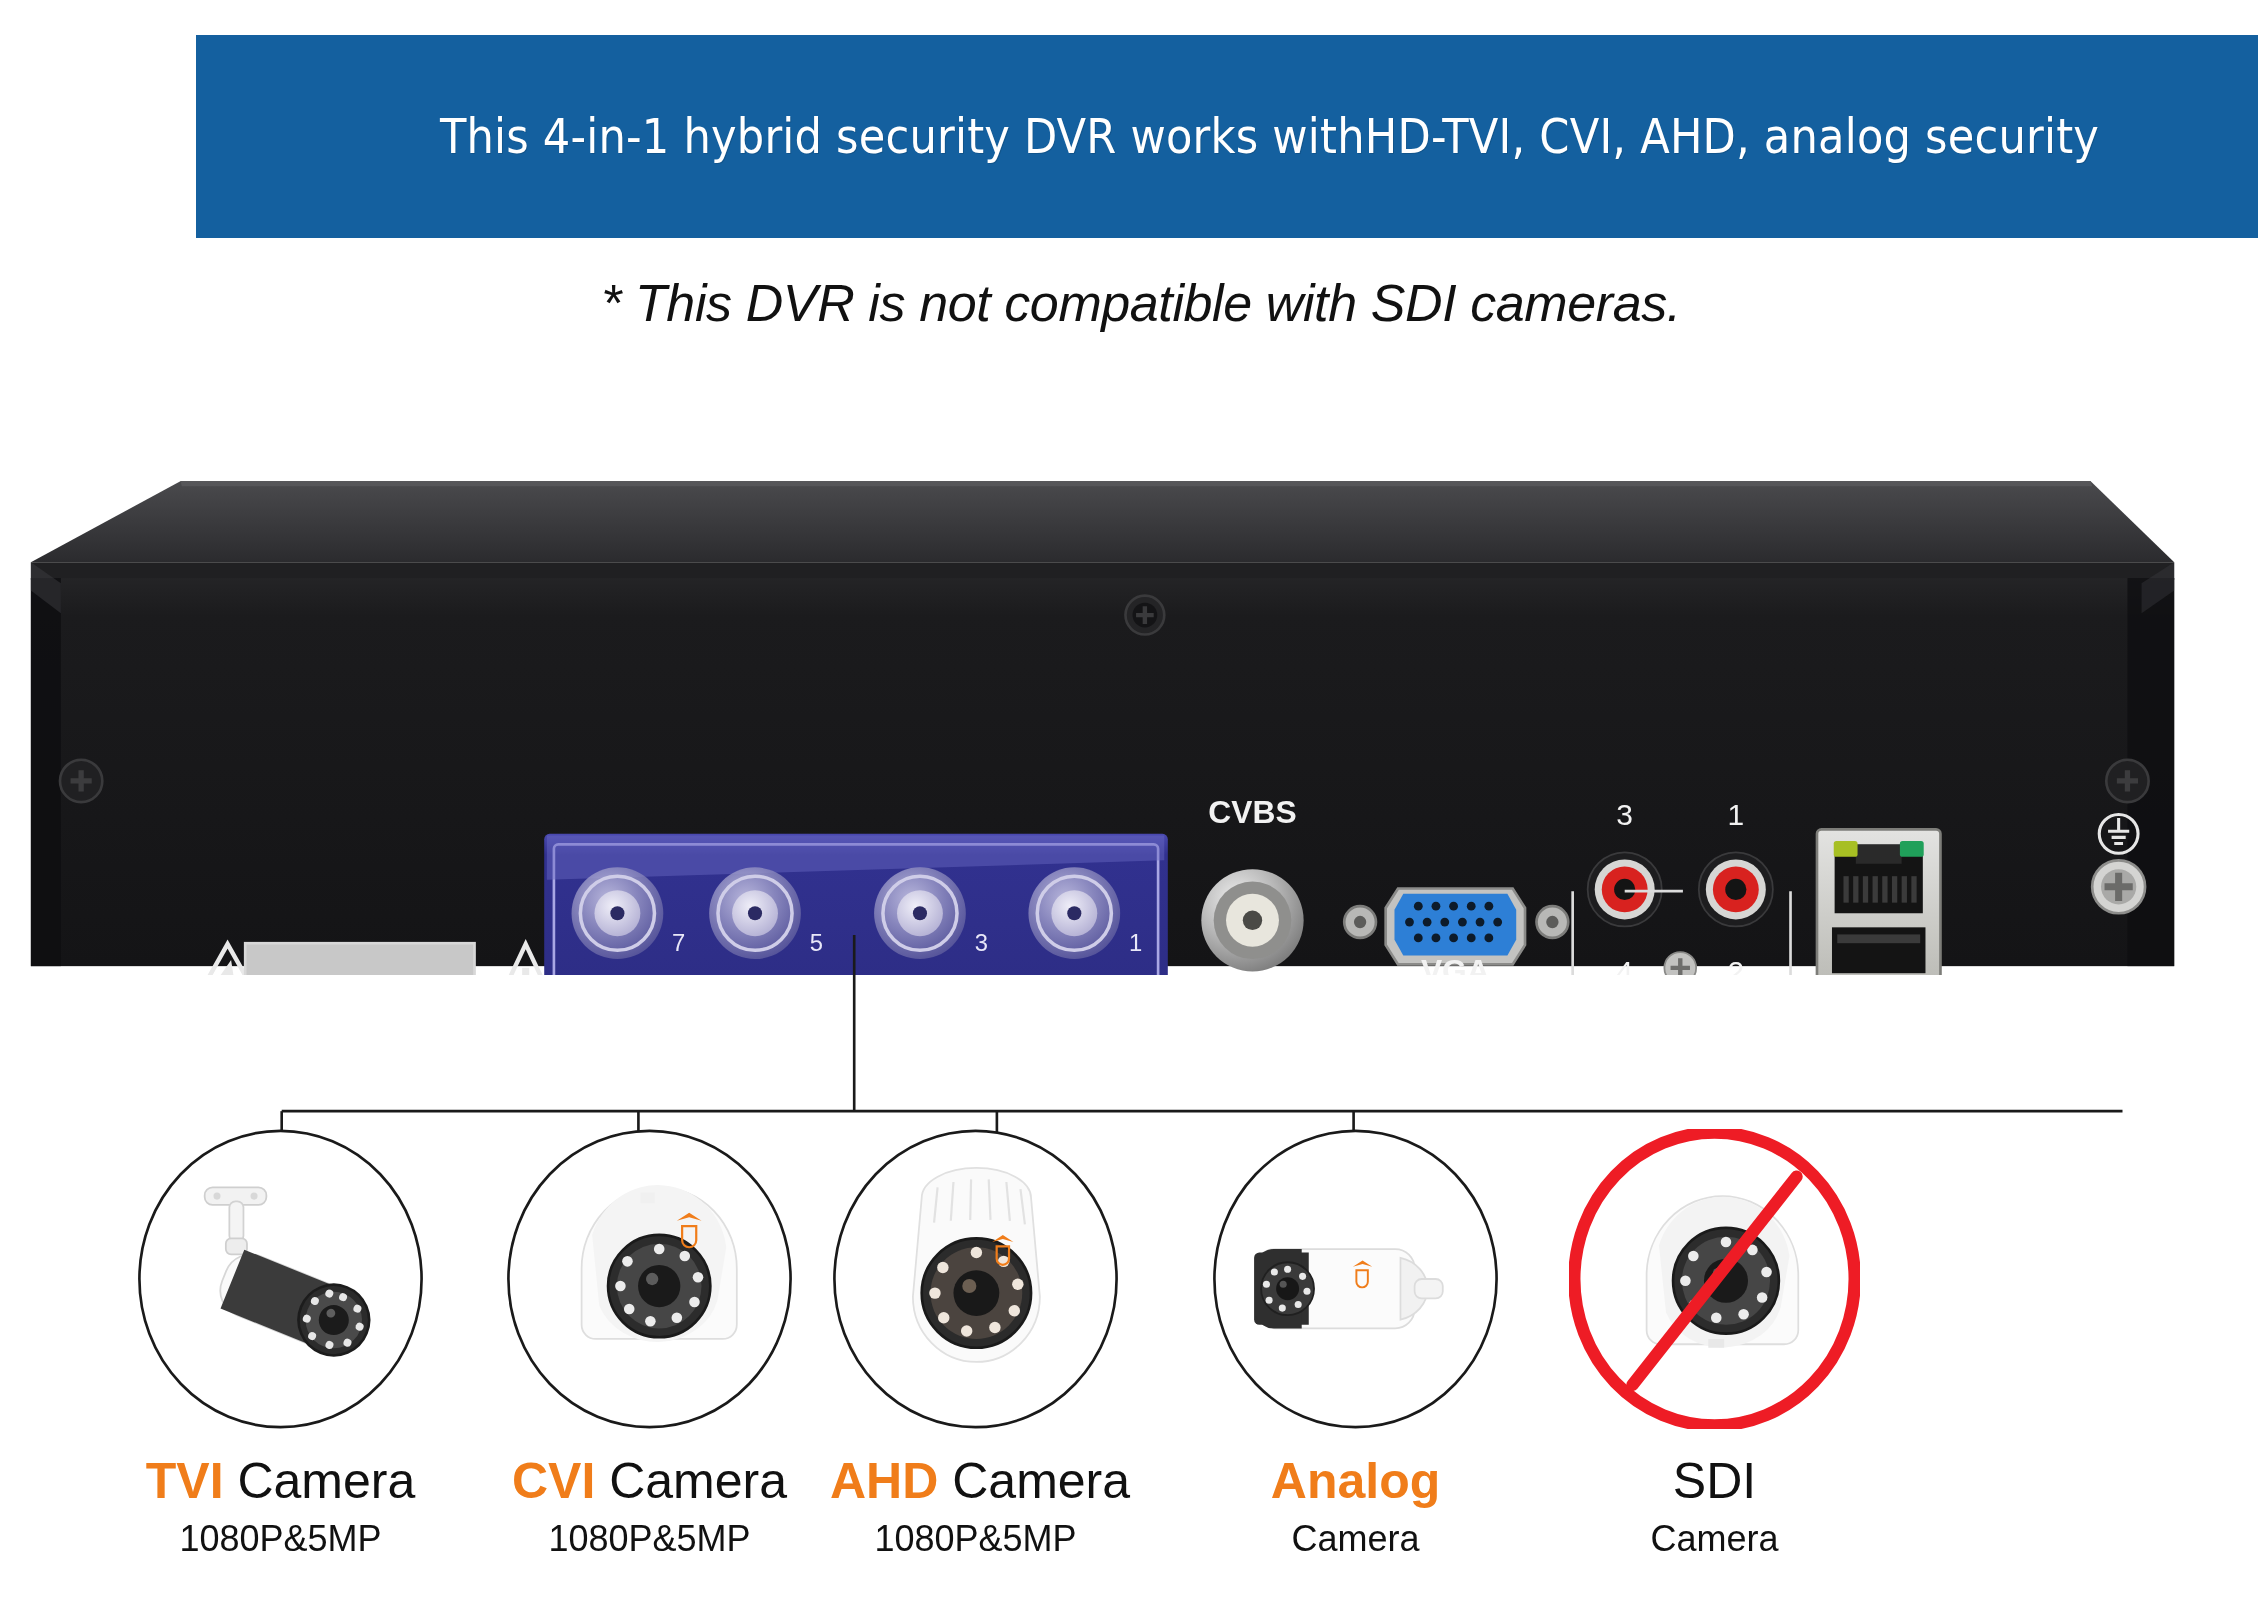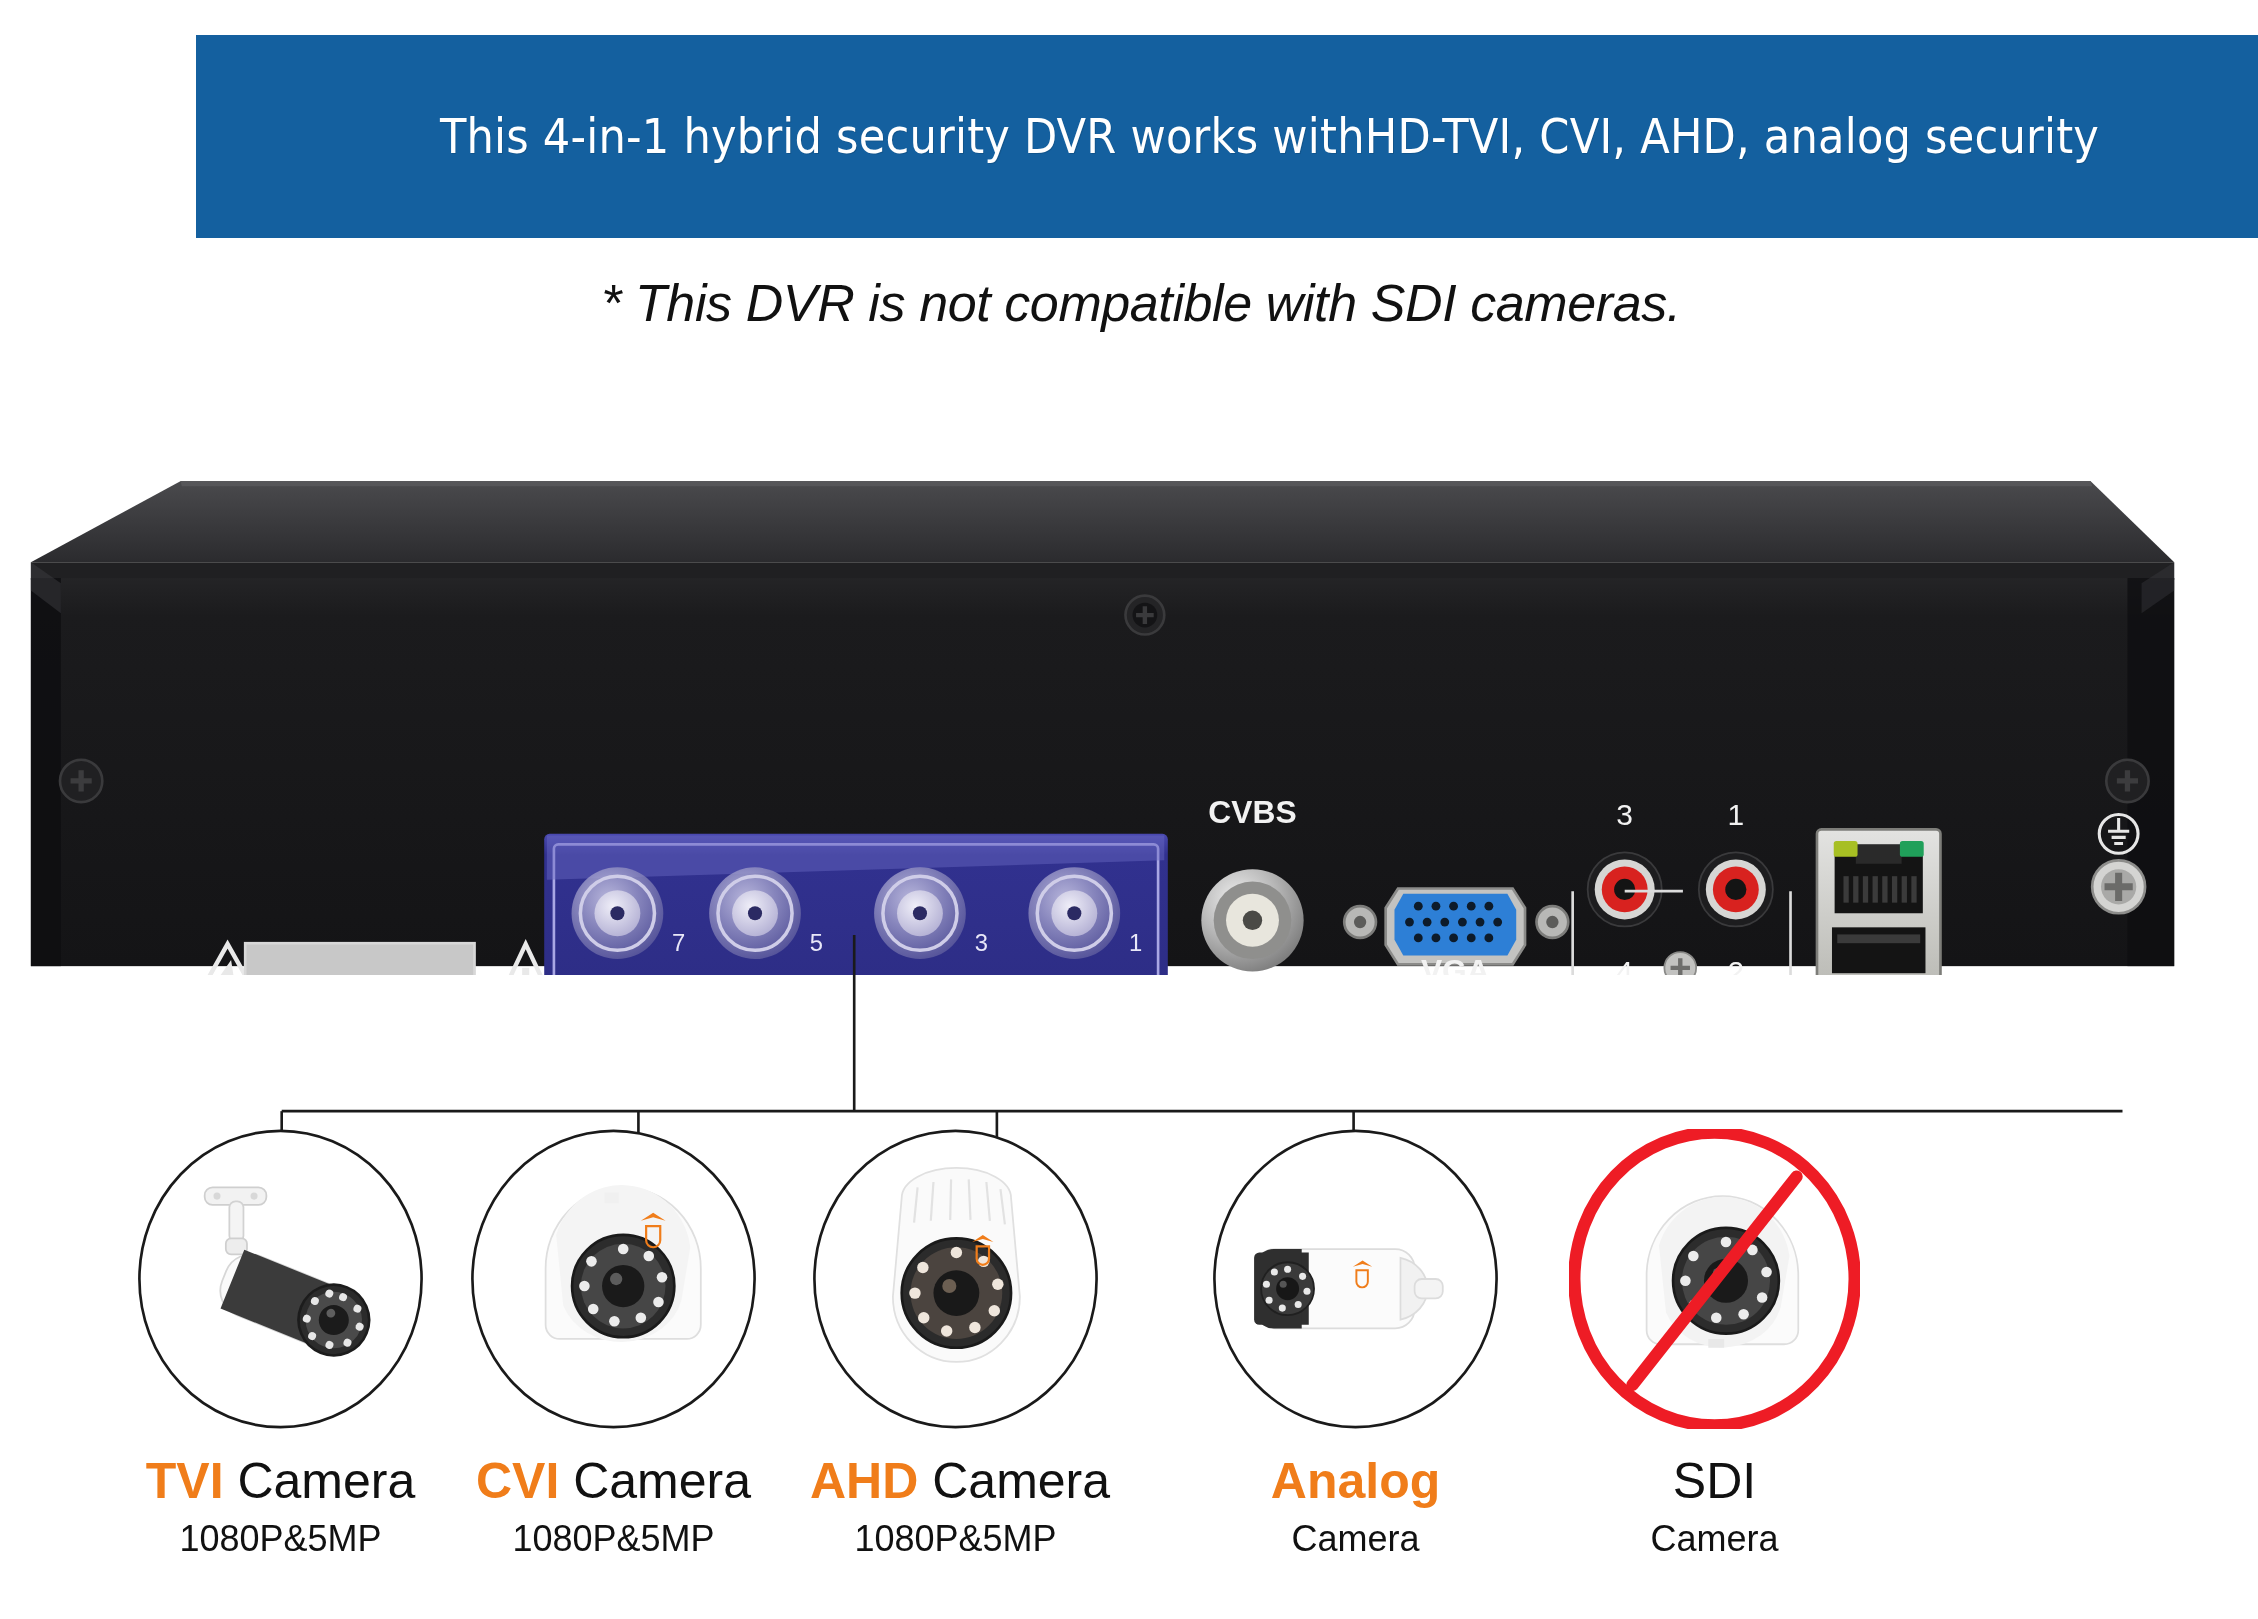--- a/index.html
+++ b/index.html
@@ -432,21 +432,21 @@
             <circle cx="186" cy="132" r="17" fill="#1b1b1b"></circle>
             <circle cx="180" cy="126" r="5" fill="#5e5e5e"></circle>
           </g>
         </g>
       </svg>
     </div>
     <div class="lbl1"><span class="hl">TVI</span><span> Camera</span></div>
     <div class="lbl2">1080P&amp;5MP</div>
   </div>
 
-  <div class="cam" style="left:468px">
+  <div class="cam" style="left:504px">
     <div class="oval">
       <svg width="291" height="300" viewBox="0 0 330 340">
         <ellipse cx="165" cy="170" rx="160" ry="168" fill="#fff" stroke="#1a1a1a" stroke-width="3"></ellipse>
         <g>
           <path d="M88 158 a88 92 0 0 1 176 0 v64 a16 16 0 0 1 -16 16 h-144 a16 16 0 0 1 -16 -16 Z" fill="#fbfbfb" stroke="#dedede" stroke-width="2"></path>
           <path d="M100 120 a78 80 0 0 1 152 14 l-10 60 a70 62 0 0 1 -134 6 Z" fill="#f4f4f4"></path>
           <circle cx="176" cy="178" r="58" fill="#2c2c2c" stroke="#1a1a1a" stroke-width="3"></circle>
           <circle cx="176" cy="178" r="48" fill="#464646"></circle>
           <g fill="#ececec">
             <circle cx="176" cy="136" r="6"></circle>
@@ -466,21 +466,21 @@
             <path d="M0 0 l14 -9 l14 9 l-14 -4 Z" fill="#f07d1a"></path>
             <path d="M6 6 h16 v16 a8 8 0 0 1 -8 8 a8 8 0 0 1 -8 -8 Z" fill="none" stroke="#f07d1a" stroke-width="2.5"></path>
           </g>
         </g>
       </svg>
     </div>
     <div class="lbl1"><span class="hl">CVI</span><span>  Camera</span></div>
     <div class="lbl2">1080P&amp;5MP</div>
   </div>
 
-  <div class="cam" style="left:810px">
+  <div class="cam" style="left:830px">
     <div class="oval">
       <svg width="291" height="300" viewBox="0 0 330 340">
         <ellipse cx="165" cy="170" rx="160" ry="168" fill="#fff" stroke="#1a1a1a" stroke-width="3"></ellipse>
         <g>
           <path d="M104 78 a62 34 0 0 1 124 0 l10 112 a72 74 0 0 1 -144 0 Z" fill="#fafafa" stroke="#e0e0e0" stroke-width="2"></path>
           <g stroke="#e2e2e2" stroke-width="2.5">
             <path d="M122 66 l-4 40"></path>
               <path d="M140 60 l-3 44"></path>
               <path d="M160 57 l-1 46"></path>
             <path d="M180 57 l2 46"></path>

